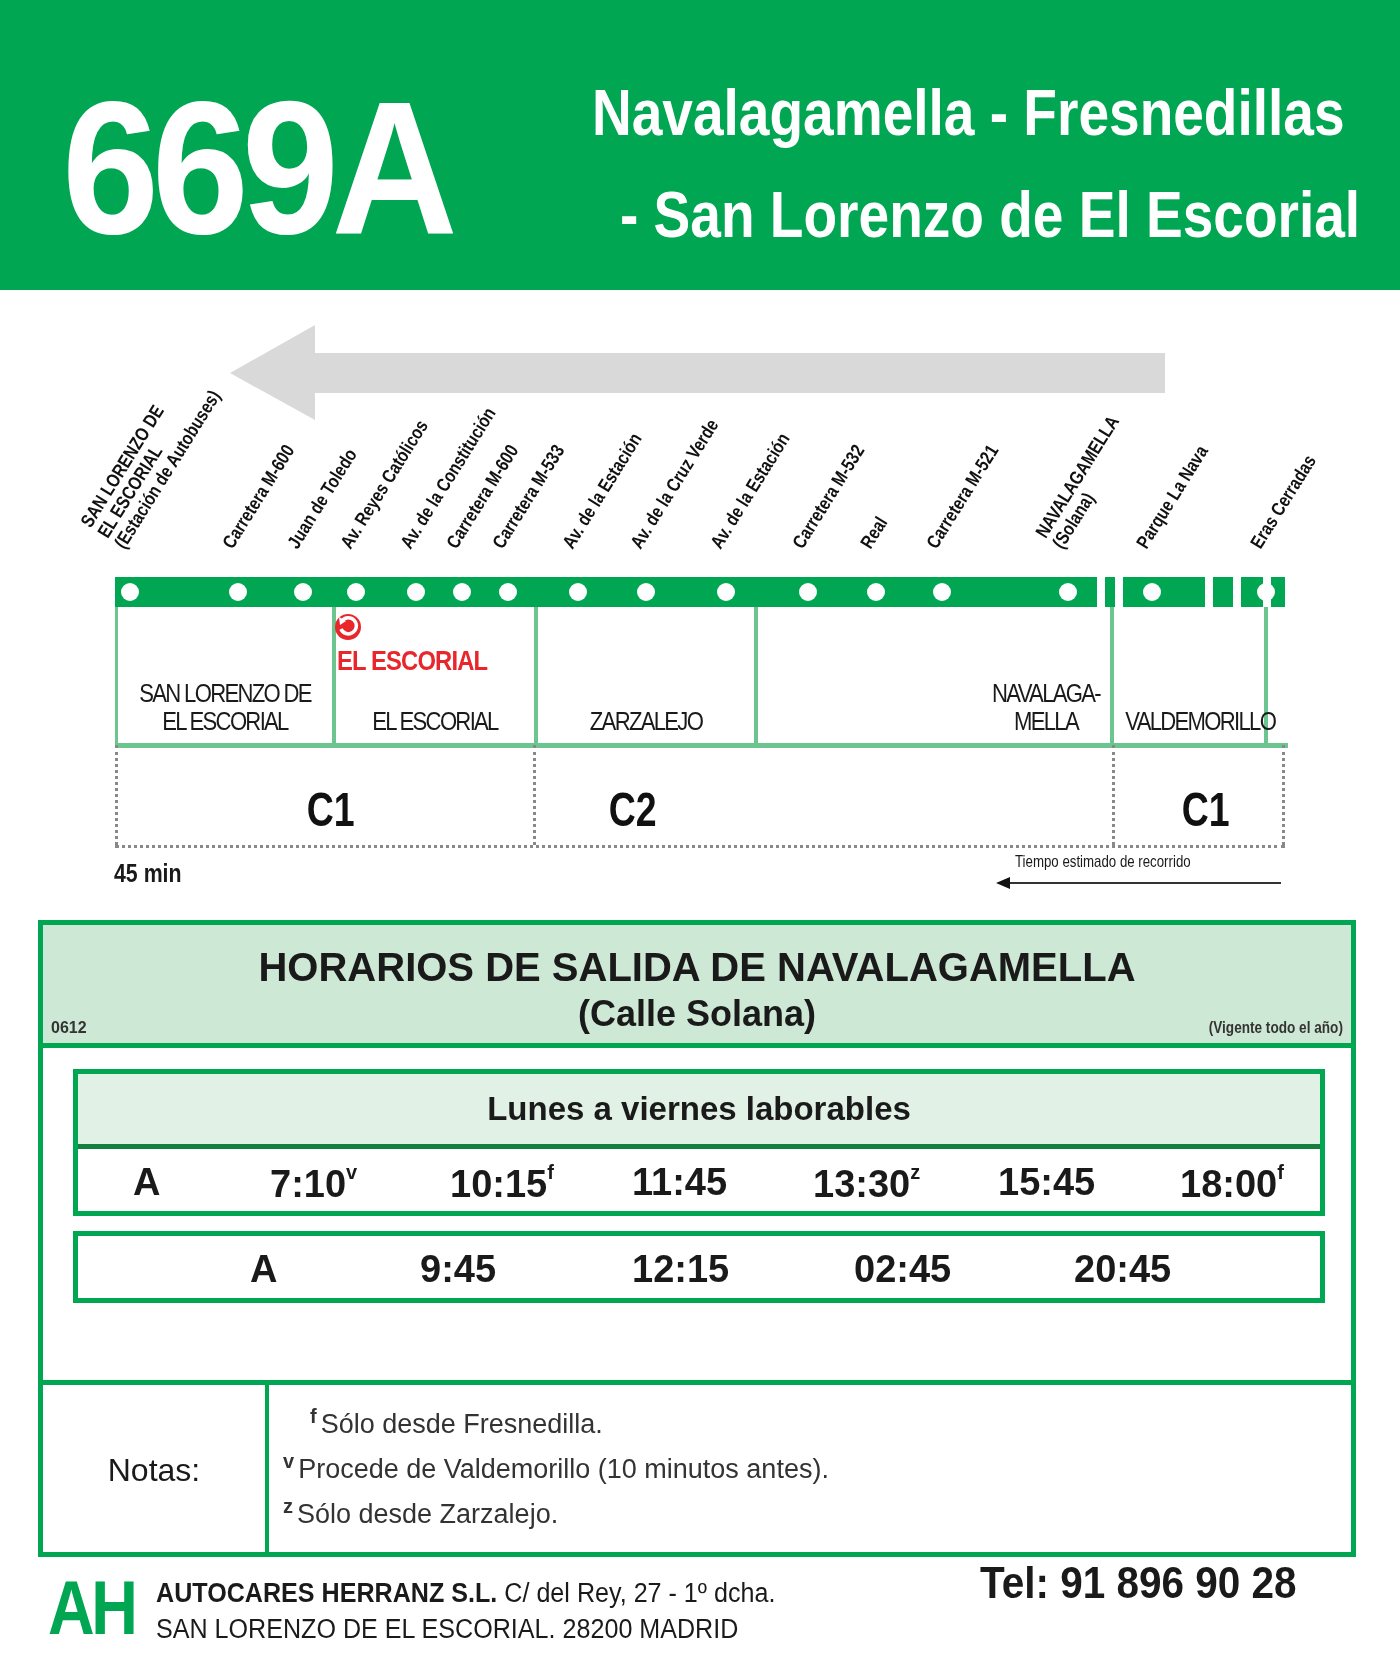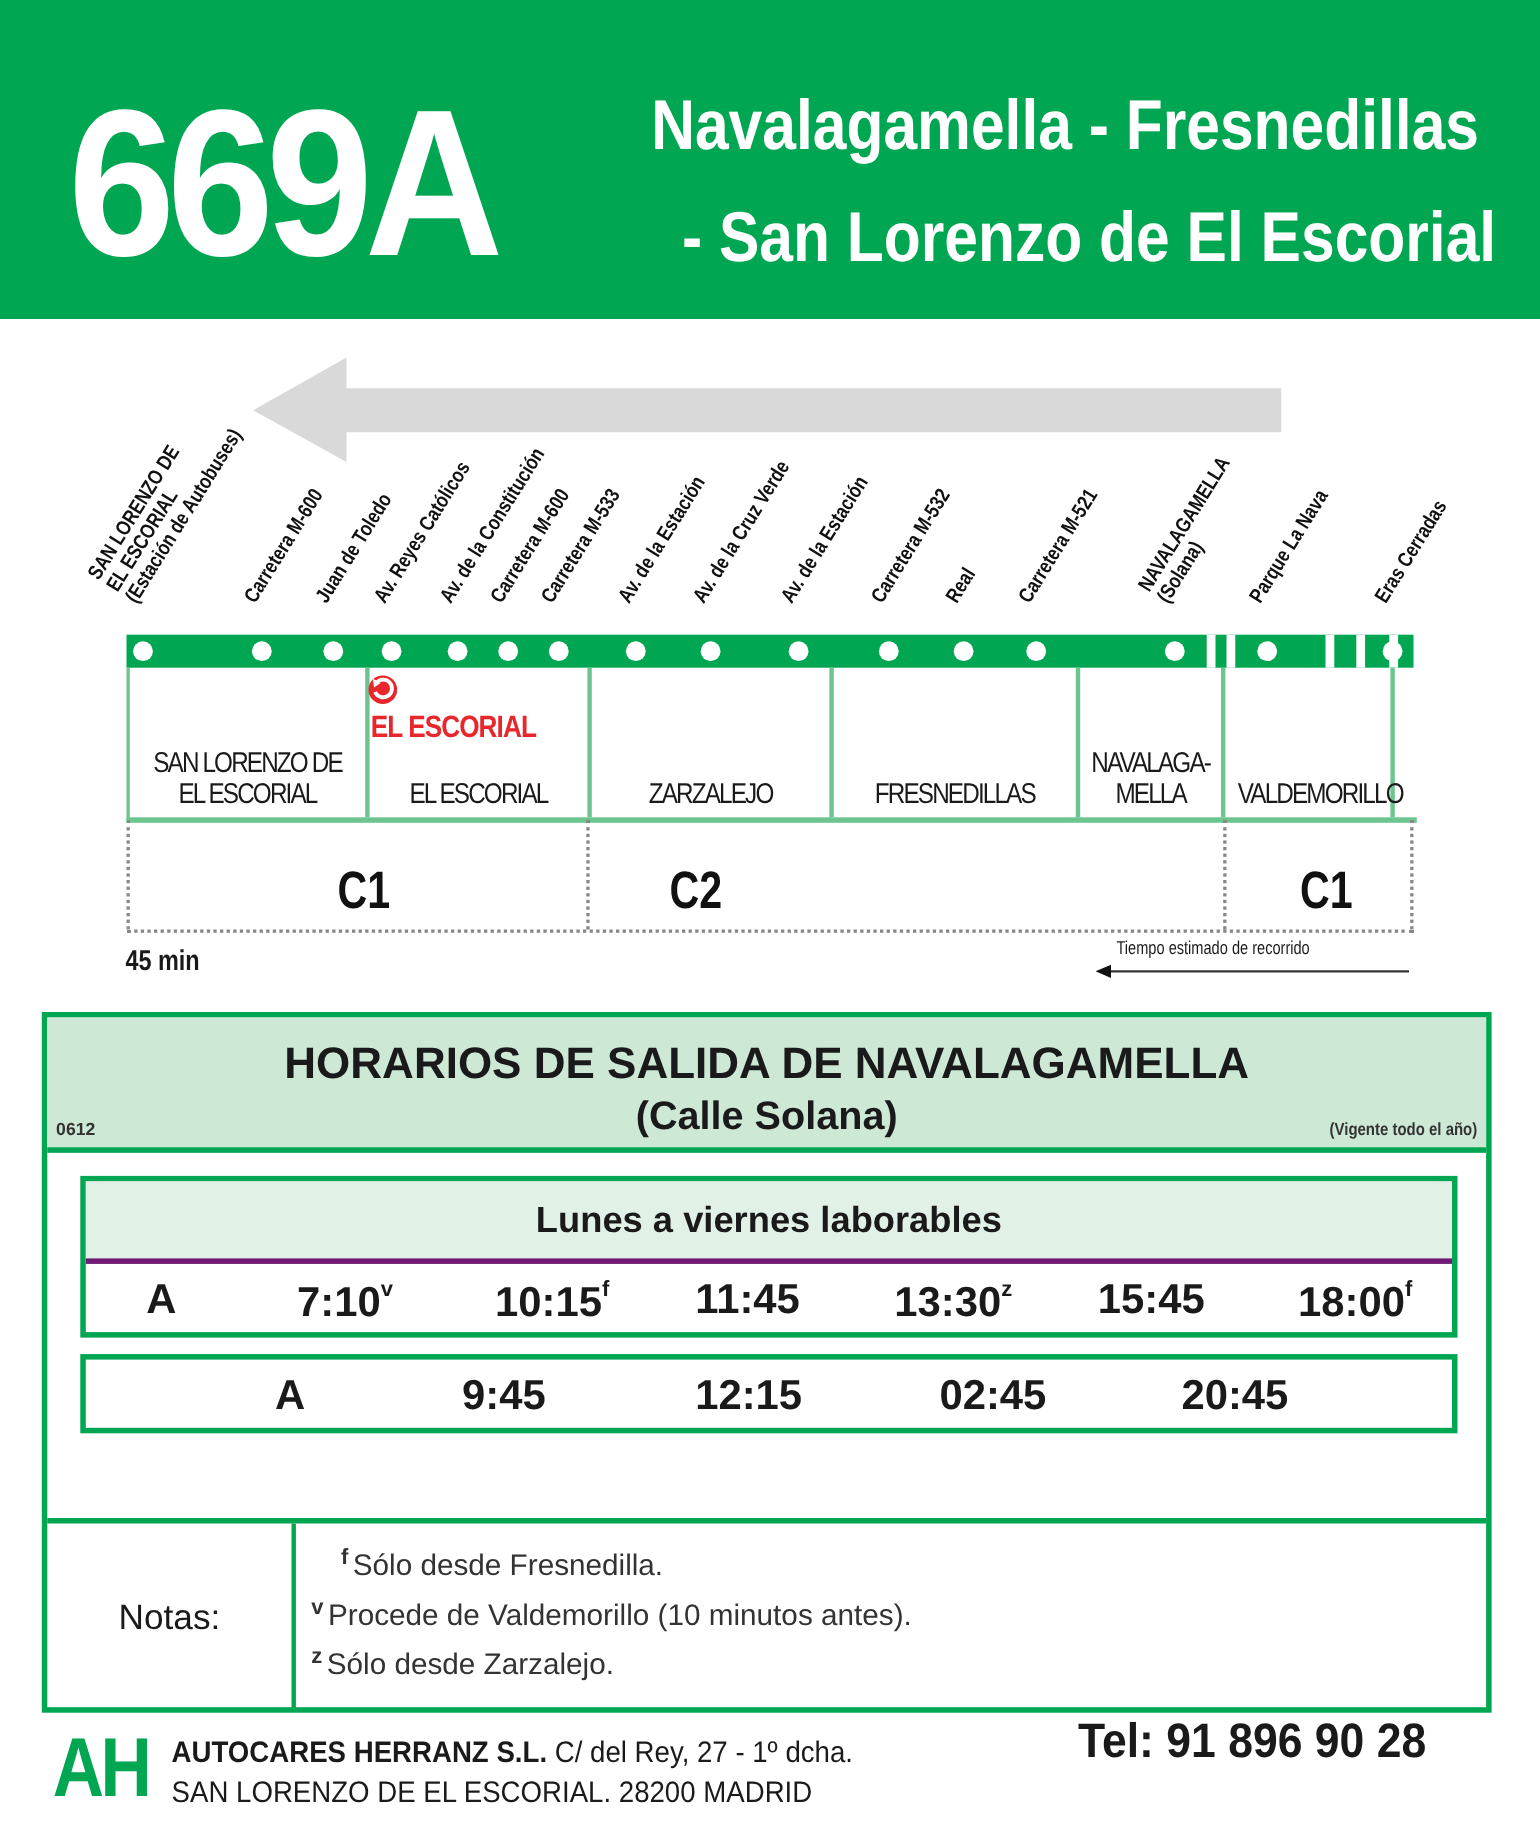--- a/index.html
+++ b/index.html
@@ -33,21 +33,21 @@
   #time-note{left:1015px;top:852px;font-size:17px;transform:scaleX(0.78);transform-origin:left top;white-space:nowrap;}
   #time-arrow{left:996px;top:876px;width:285px;height:14px;}
   
   #sched{left:38px;top:920px;width:1318px;height:637px;border:5px solid #00a651;box-sizing:border-box;}
   #sched-head{left:0;top:0;width:1308px;height:118px;background:#cde8d5;border-bottom:5px solid #00a651;}
   #sched-title{left:0;top:20px;width:1308px;text-align:center;font-size:40px;font-weight:bold;}
   #sched-subtitle{left:0;top:68px;width:1308px;text-align:center;font-size:36px;font-weight:bold;}
   #sched-code{left:8px;top:94px;font-size:16px;font-weight:bold;color:#333;}
   #sched-validity{right:8px;top:94px;font-size:16px;font-weight:bold;color:#333;transform:scaleX(0.85);transform-origin:right top;}
   .day-block{position:absolute;left:30px;width:1252px;border:5px solid #00a651;box-sizing:border-box;background:#fff;}
-  .day-head{height:70px;background:#e2f1e6;border-bottom:5px solid #701a75;text-align:center;line-height:70px;font-size:33px;font-weight:bold;}
+  .day-head{height:70px;background:#e2f1e6;border-bottom:5px solid #15803d;text-align:center;line-height:70px;font-size:33px;font-weight:bold;}
   .day-row{position:relative;height:62px;}
   .cell{position:absolute;top:12px;font-size:38px;font-weight:bold;white-space:nowrap;}
   .cell sup{font-size:20px;vertical-align:18px;}
   #notes{left:0;top:455px;width:1308px;height:170px;border-top:5px solid #00a651;}
   #notes-label{left:0;top:0;width:222px;height:170px;border-right:4px solid #00a651;font-size:32px;display:flex;align-items:center;justify-content:center;}
   .note{position:absolute;left:240px;font-size:27px;color:#333;white-space:nowrap;}
   .note sup{font-weight:bold;font-size:20px;margin-right:4px;}
   
   #logo{left:48px;top:1570px;font-size:76px;font-weight:bold;color:#00a651;letter-spacing:-4px;line-height:76px;transform:scaleX(0.85);transform-origin:left top;}
   #company-1{left:156px;top:1578px;font-size:27px;white-space:nowrap;transform:scaleX(0.93);transform-origin:left top;}
@@ -120,23 +120,20 @@
     <div class="zone" style="left: 0px; width: 218px;">
       <div class="zone-name" style="white-space: pre;">SAN LORENZO DE
 EL ESCORIAL</div>
     </div>
     <div class="zone" style="left: 218px; width: 202px;">
       <div class="zone-name" style="white-space: pre;">EL ESCORIAL</div>
     </div>
     <div class="zone" style="left: 420px; width: 220px;">
       <div class="zone-name" style="white-space: pre;">ZARZALEJO</div>
     </div>
-    <div class="zone" style="left: 640px; width: 224px;">
-      <div class="zone-name" style="white-space: pre;">FRESNEDILLAS</div>
-    </div>
     <div class="zone" style="left: 864px; width: 132px;">
       <div class="zone-name" style="white-space: pre;">NAVALAGA-
 MELLA</div>
     </div>
     <div class="zone" style="left: 996px; width: 154px;">
       <div class="zone-name" style="white-space: pre;">VALDEMORILLO</div>
     </div>
   </div>
 <svg id="interchange" class="abs" viewBox="0 0 30 30">
   <circle cx="15" cy="15" r="13" fill="#e8272c"></circle>

